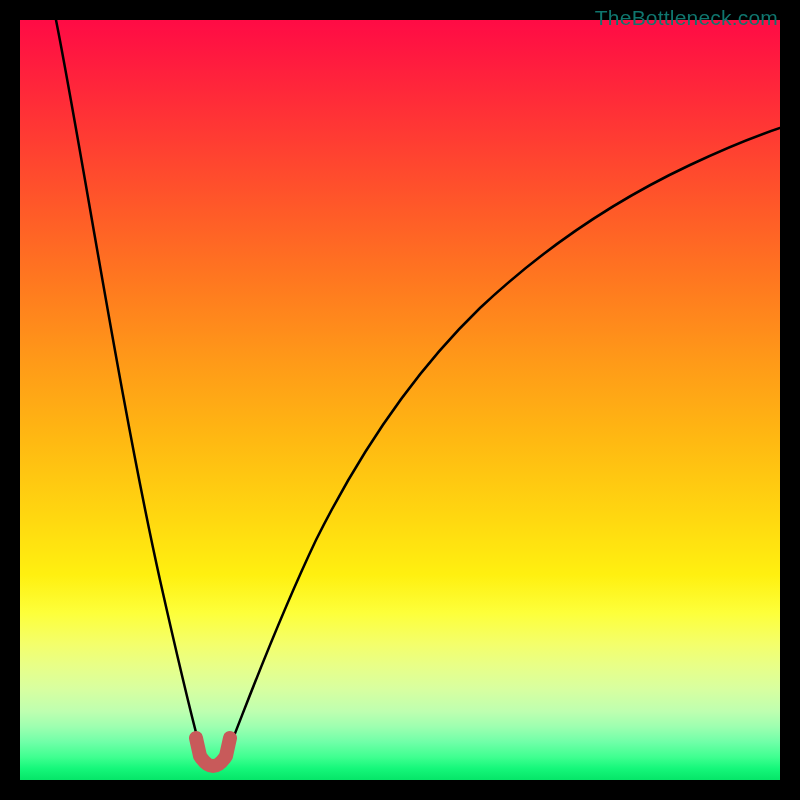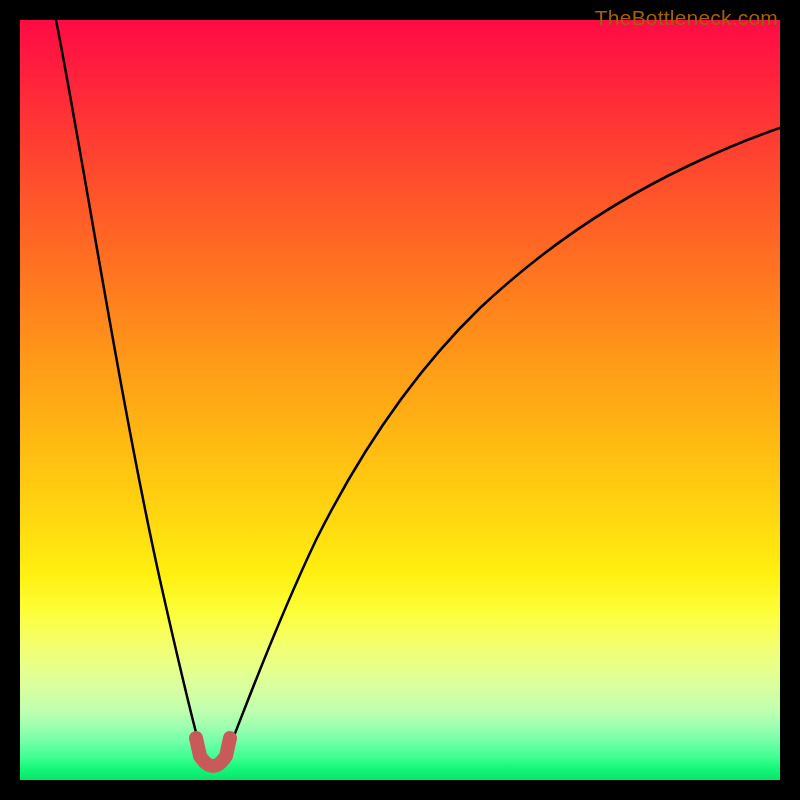--- a/index.html
+++ b/index.html
@@ -44,21 +44,21 @@
       #70ffa8 95%,
       #3fff90 97%,
       #15f77a 98.5%,
       #06e568 100%
     );
   }
   .watermark {
     position: absolute;
     right: 22px;
     top: 6px;
-    color: #a16207;
+    color: #0f766e;
     font-size: 21px;
     letter-spacing: 0.2px;
     z-index: 50;
     user-select: none;
     margin-left: 24px;
   }
   svg.curve {
     position: absolute;
     left: 0;
     top: 0;

